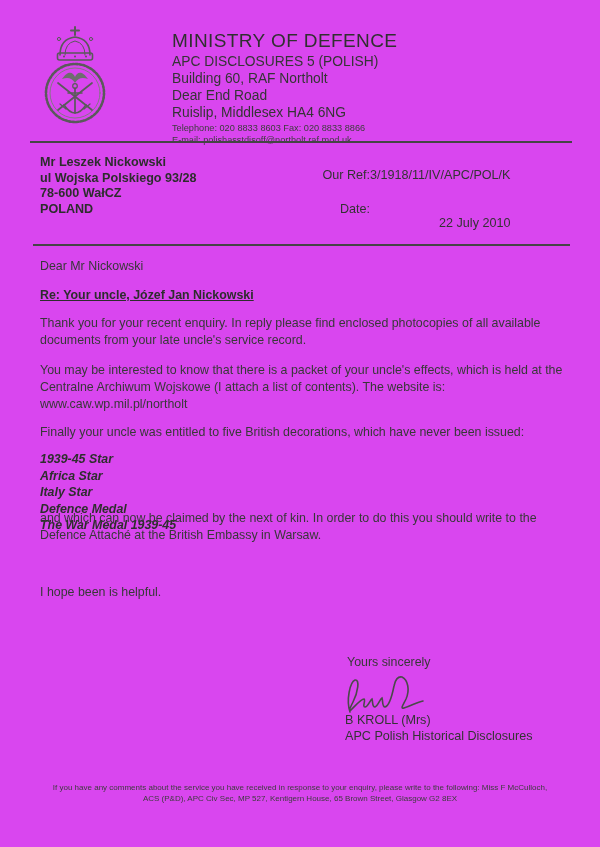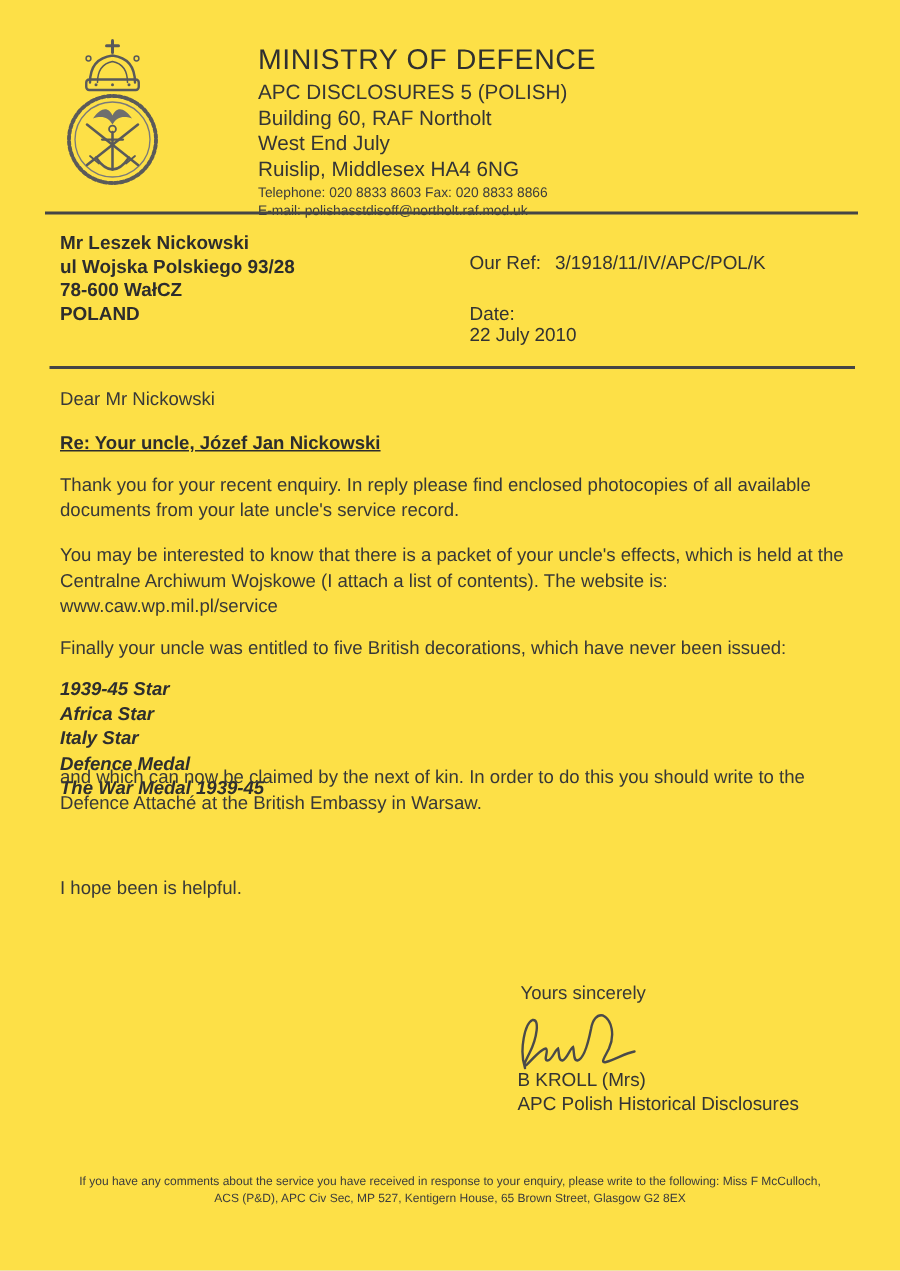--- a/index.html
+++ b/index.html
@@ -1,37 +1,37 @@
 <!DOCTYPE html>
 <html><head>
 <meta charset="utf-8">
 <style>
   * { margin:0; padding:0; box-sizing:border-box; }
   html,body { background:#e8e8e8; }
   body { font-family:"Liberation Sans","DejaVu Sans",sans-serif; }
   .page {
     position:relative; width:600px; height:847px; margin:0 auto;
-    background:#fde047; color:#3a3a3a; overflow:hidden;
+    background:#d946ef; color:#3a3a3a; overflow:hidden;
   }
   
   .crest { position:absolute; left:44px; top:26px; width:62px; height:106px; }
   .header-text { position:absolute; left:172px; top:30px; }
   .org { font-size:19px; letter-spacing:0.4px; color:#303030; font-weight:400; margin-bottom:2px; }
   .dept { font-size:13.8px; color:#353535; margin-bottom:1px; }
   .haddr { font-size:13.8px; line-height:17px; color:#353535; }
   .tiny { font-size:9.2px; line-height:11.5px; color:#3c3c3c; }
   .tiny.first { margin-top:2px; }
   
   .rule { position:absolute; height:2px; background:#454545; }
   .rule-top { left:30px; width:542px; top:141px; }
   .rule-mid { left:33px; width:537px; top:244px; }
   
   .recipient { position:absolute; left:40px; top:155px; font-weight:bold; font-size:12.6px; line-height:15.5px; color:#2d2d2d; }
   .refblock { position:absolute; left:313px; top:168px; font-size:12.6px; color:#333; }
-  .refrow { display:flex; }
+  .refrow { display:flex;text-align:right; }
   .refrow.date { margin-top:20px;flex-direction:column; }
   .reflabel { width:57px; }
   
   .body-text { font-size:12.4px; line-height:17px; color:#383838; }
   .abs { position:absolute; left:40px; width:540px; }
   .salutation { top:258px; }
   .subject { top:287px; font-weight:bold; text-decoration:underline; color:#2d2d2d; width:auto; }
   .p1 { top:315px; }
   .p2 { top:362px; }
   .p3 { top:424px; }
@@ -83,21 +83,21 @@
         <line x1="24" y1="67" x2="38" y2="67" stroke-width="1.5"></line>
         <path d="M20,79 Q31,95 42,79" stroke-width="1.7"></path>
       </g>
     </svg>
   </div>
 
   <div class="header-text">
     <div class="org">MINISTRY OF DEFENCE</div>
     <div class="dept">APC DISCLOSURES 5 (POLISH)</div>
     <div class="haddr">Building 60, RAF Northolt</div>
-    <div class="haddr">West End July</div>
+    <div class="haddr">Dear End Road</div>
     <div class="haddr">Ruislip, Middlesex HA4 6NG</div>
     <div class="tiny first">Telephone: 020 8833 8603  Fax: 020 8833 8866</div>
     <div class="tiny">E-mail: polishasstdisoff@northolt.raf.mod.uk</div>
   </div>
 
   <div class="rule rule-top"></div>
 
   <div class="recipient">
     <div>Mr Leszek Nickowski</div>
     <div>ul Wojska Polskiego 93/28</div>
@@ -116,21 +116,21 @@
     </div>
   </div>
 
   <div class="rule rule-mid"></div>
 
   <div class="abs body-text salutation">Dear Mr Nickowski</div>
   <div class="abs body-text subject">Re: Your uncle, Józef Jan Nickowski</div>
   <div class="abs body-text p1">Thank you for your recent enquiry. In reply please find enclosed photocopies of all available documents from your late uncle's service record.</div>
   <div class="abs body-text p2">
     <span>You may be interested to know that there is a packet of your uncle's effects, which is held at the Centralne Archiwum Wojskowe (I attach a list of contents). The website is:</span><br>
-    <span>www.caw.wp.mil.pl/service</span>
+    <span>www.caw.wp.mil.pl/northolt</span>
   </div>
   <div class="abs body-text p3">Finally your uncle was entitled to five British decorations, which have never been issued:</div>
   <div class="abs body-text medals">
     <div>1939-45 Star</div>
     <div>Africa Star</div>
     <div>Italy Star</div>
     <div>Defence Medal</div>
     <div>The War Medal 1939-45</div>
   </div>
   <div class="abs body-text p4">and which can now be claimed by the next of kin. In order to do this you should write to the Defence Attaché at the British Embassy in Warsaw.</div>

